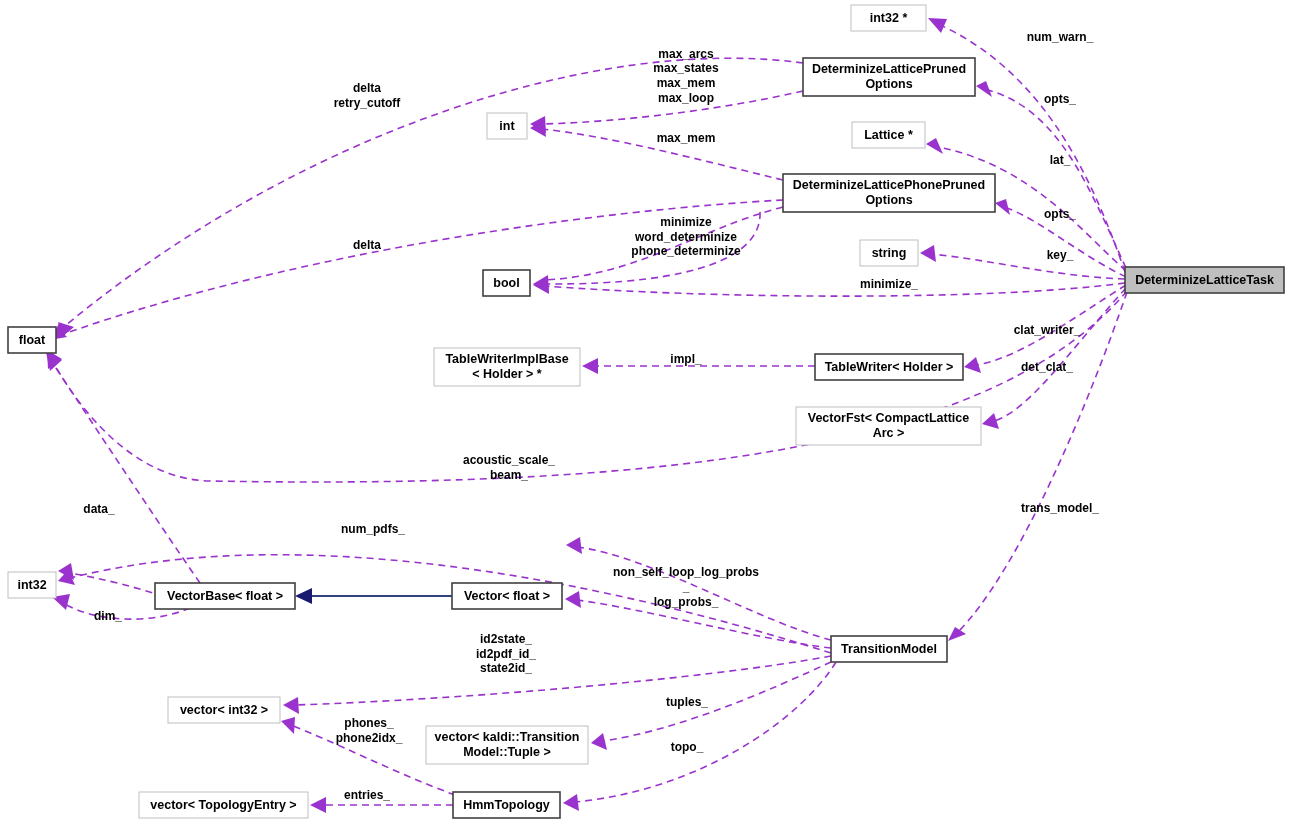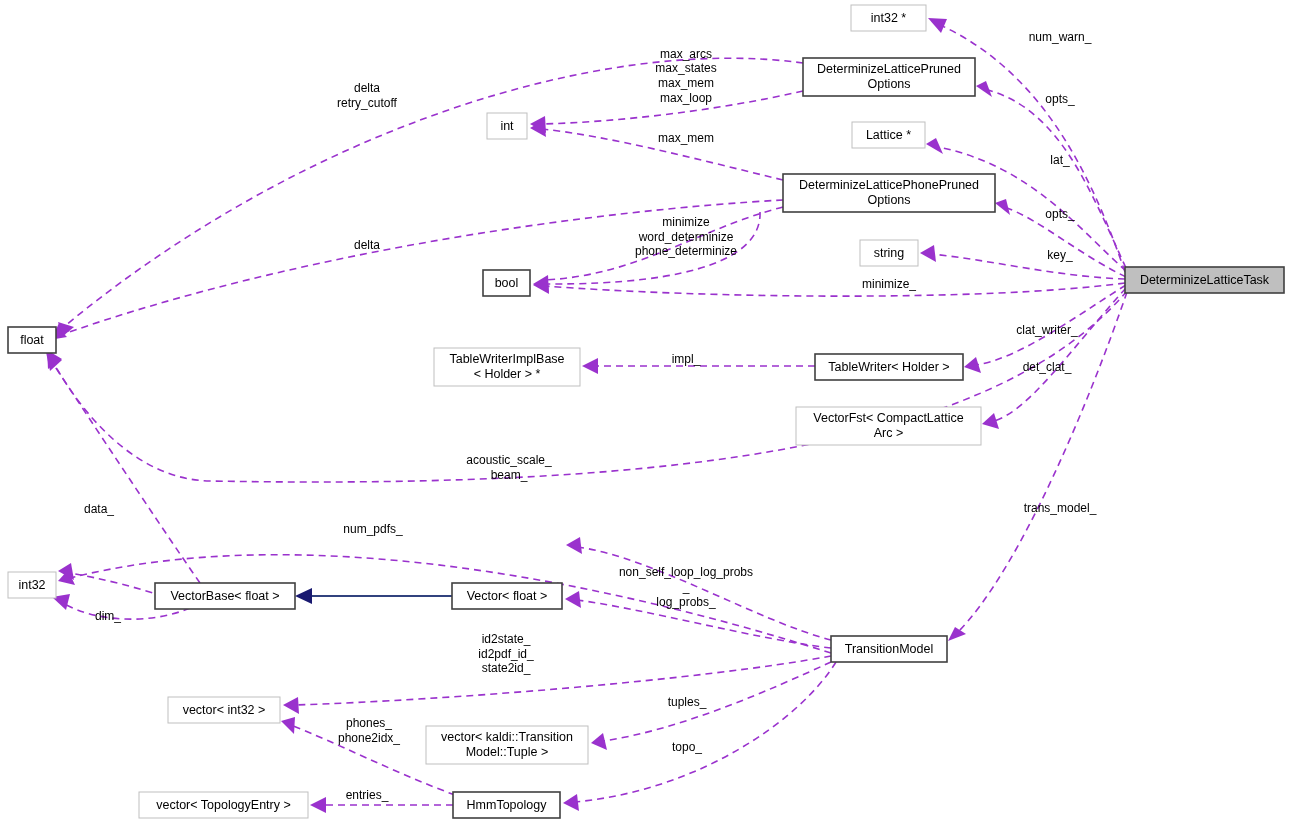--- a/index.html
+++ b/index.html
@@ -7,20 +7,21 @@
     padding: 0;
     background: #ffffff;
   }
   #diagram-root {
     position: relative;
     width: 1289px;
     height: 824px;
     background: #ffffff;
     font-family: "Liberation Sans", sans-serif;
     overflow: hidden;
+    font-weight: bold;
   }
   svg.canvas {
     position: absolute;
     left: 0;
     top: 0;
     width: 1289px;
     height: 824px;
   }
   .node-rect-plain {
     fill: #ffffff;

